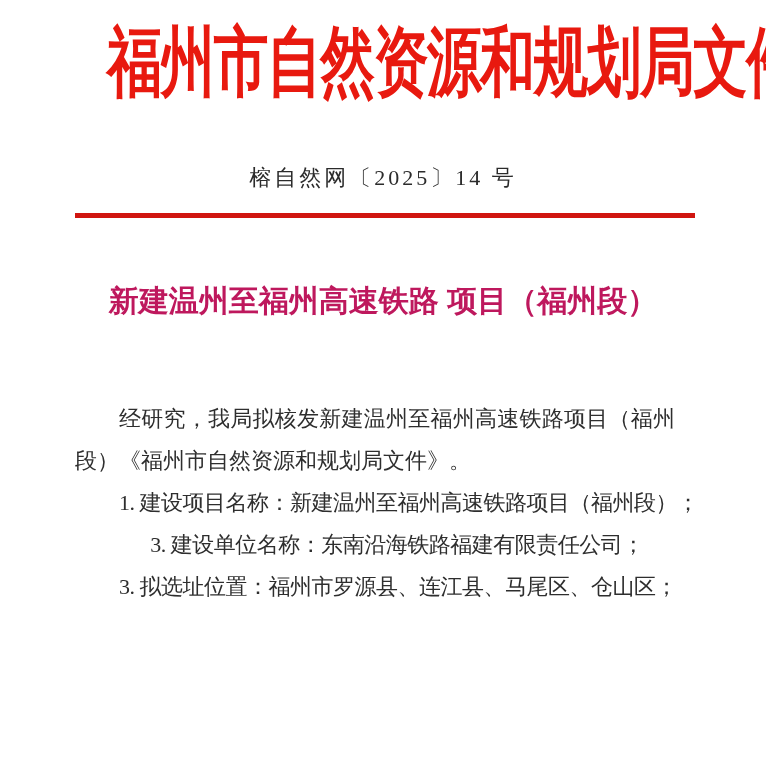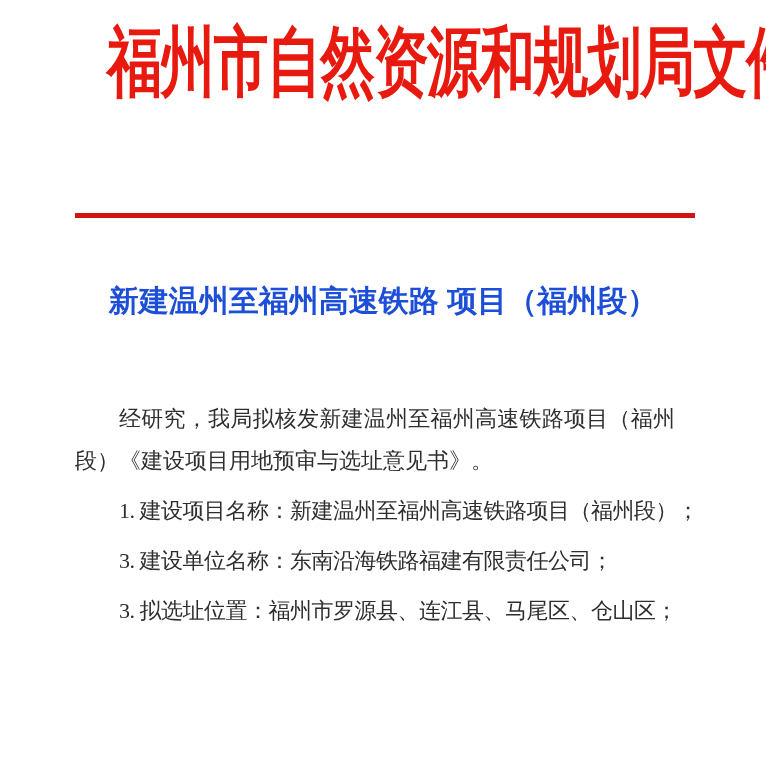--- a/index.html
+++ b/index.html
@@ -45,58 +45,58 @@
     background:var(--divider-red);
   }
   .doc-title{
     position:absolute;
     top:277px;left:0;width:766px;
     text-align:center;
     font-family:"Liberation Sans","DejaVu Sans",sans-serif;
     font-weight:bold;
     font-size:30px;
     line-height:47px;
-    color:#1d4ed8;
+    color:#be185d;
   }
   .doc-title .title-line{white-space:nowrap;}
   .body-block{
     position:absolute;
     top:398px;left:75px;
     width:600px;
     font-size:22px;
     line-height:42px;
     color:var(--text);
     text-align:justify;
     text-justify:inter-ideograph;
   }
   .body-block p{
     margin:0;
     text-indent:2em;
   }
   .body-block p.list-item{
     white-space:nowrap;
     letter-spacing:-0.5px;
-    text-align:left;
-    margin-top:8px;
+    text-align:center;
   }
 </style>
 </head>
 <body>
 
 <div class="page">
 
   <div class="header-title">福州市自然资源和规划局文件</div>
 
+  <div class="doc-number">榕自然网〔2025〕14 号</div>
 
   <div class="red-divider"></div>
 
   <div class="doc-title">
     <div class="title-line">新建温州至福州高速铁路 项目（福州段）</div>
   </div>
 
   <div class="body-block">
-    <p>经研究，我局拟核发新建温州至福州高速铁路项目（福州段）《建设项目用地预审与选址意见书》。</p>
+    <p>经研究，我局拟核发新建温州至福州高速铁路项目（福州段）《福州市自然资源和规划局文件》。</p>
     <p class="list-item">1. 建设项目名称：新建温州至福州高速铁路项目（福州段）；</p>
     <p class="list-item">3. 建设单位名称：东南沿海铁路福建有限责任公司；</p>
     <p class="list-item">3. 拟选址位置：福州市罗源县、连江县、马尾区、仓山区；</p>
   </div>
 
 </div>
 
 </body></html>

